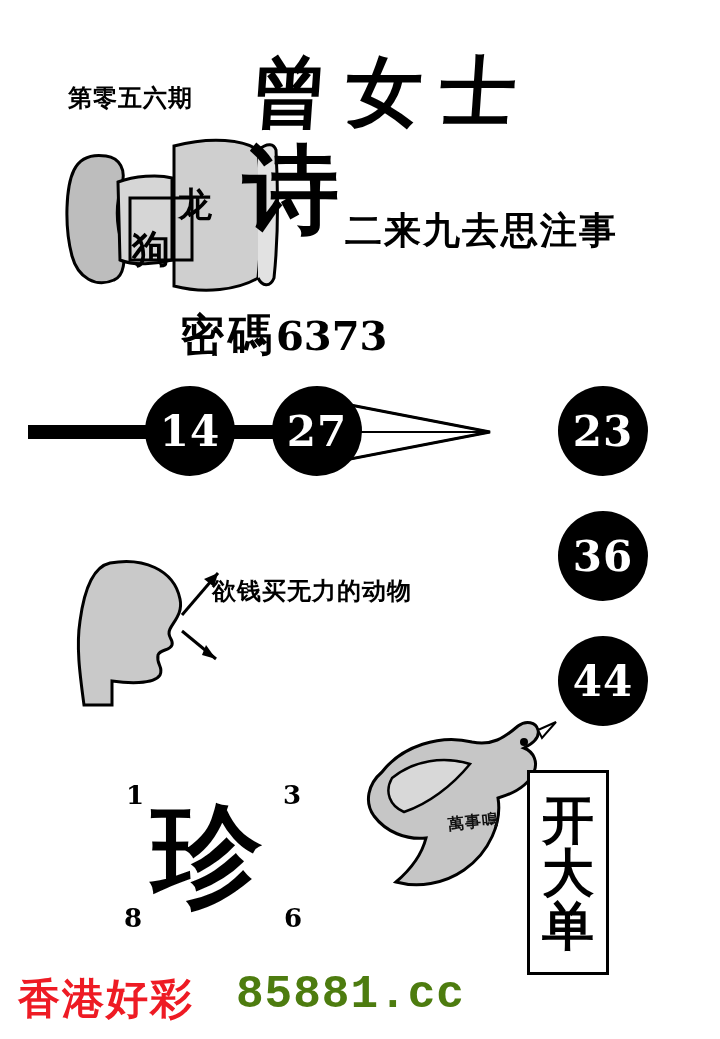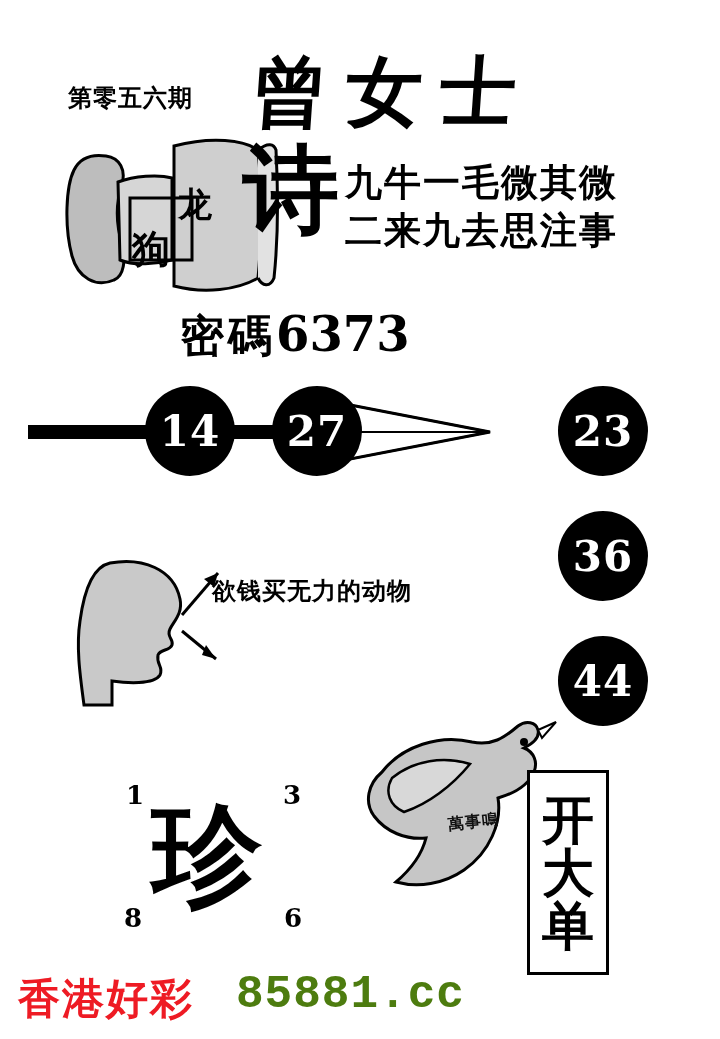--- a/index.html
+++ b/index.html
@@ -96,21 +96,21 @@
   .password-row {
     position: absolute;
     left: 180px;
     top: 306px;
     font-family: "DejaVu Serif", serif;
     font-size: 44px;
     font-weight: 700;
     white-space: nowrap;
   }
   .password-row .pw-label { letter-spacing: 4px; }
-  .password-row .pw-value { font-size: 48px; }
+  .password-row .pw-value { font-size: 40px; }
 
   
   .arrow-svg {
     position: absolute;
     left: 20px;
     top: 385px;
   }
   .ball {
     position: absolute;
     width: 90px;
@@ -257,21 +257,20 @@
 
       <path d="M112 18 C150 8 182 12 196 22 C200 60 200 110 196 150 C176 162 142 166 112 158 Z" fill="#cfcfcf" stroke="#000" stroke-width="3"></path>
       <path d="M196 22 C206 14 212 16 214 22 C216 60 216 112 212 150 C208 160 200 158 196 150" fill="#e2e2e2" stroke="#000" stroke-width="3"></path>
       <rect x="68" y="70" width="62" height="62" fill="none" stroke="#000" stroke-width="3"></rect>
     </svg>
   </div>
   <div class="poem-char">诗</div>
   <div class="zodiac-long">龙</div>
   <div class="zodiac-gou">狗</div>
 
-  <div class="poem-line poem-line-1">九牛一毛微其微</div>
   <div class="poem-line poem-line-2">二来九去思注事</div>
 
   <div class="password-row">
     <span class="pw-label">密碼</span><span class="pw-value">6373</span>
   </div>
 
   <svg class="arrow-svg" width="480" height="110" viewBox="0 0 480 110">
     <rect x="8" y="40" width="330" height="14" fill="#000"></rect>
     <path d="M320 18 L470 47 L320 76 Z" fill="#ffffff" stroke="#000" stroke-width="3"></path>
     <path d="M320 18 L470 47 L320 47 Z" fill="none" stroke="#000" stroke-width="2"></path>

